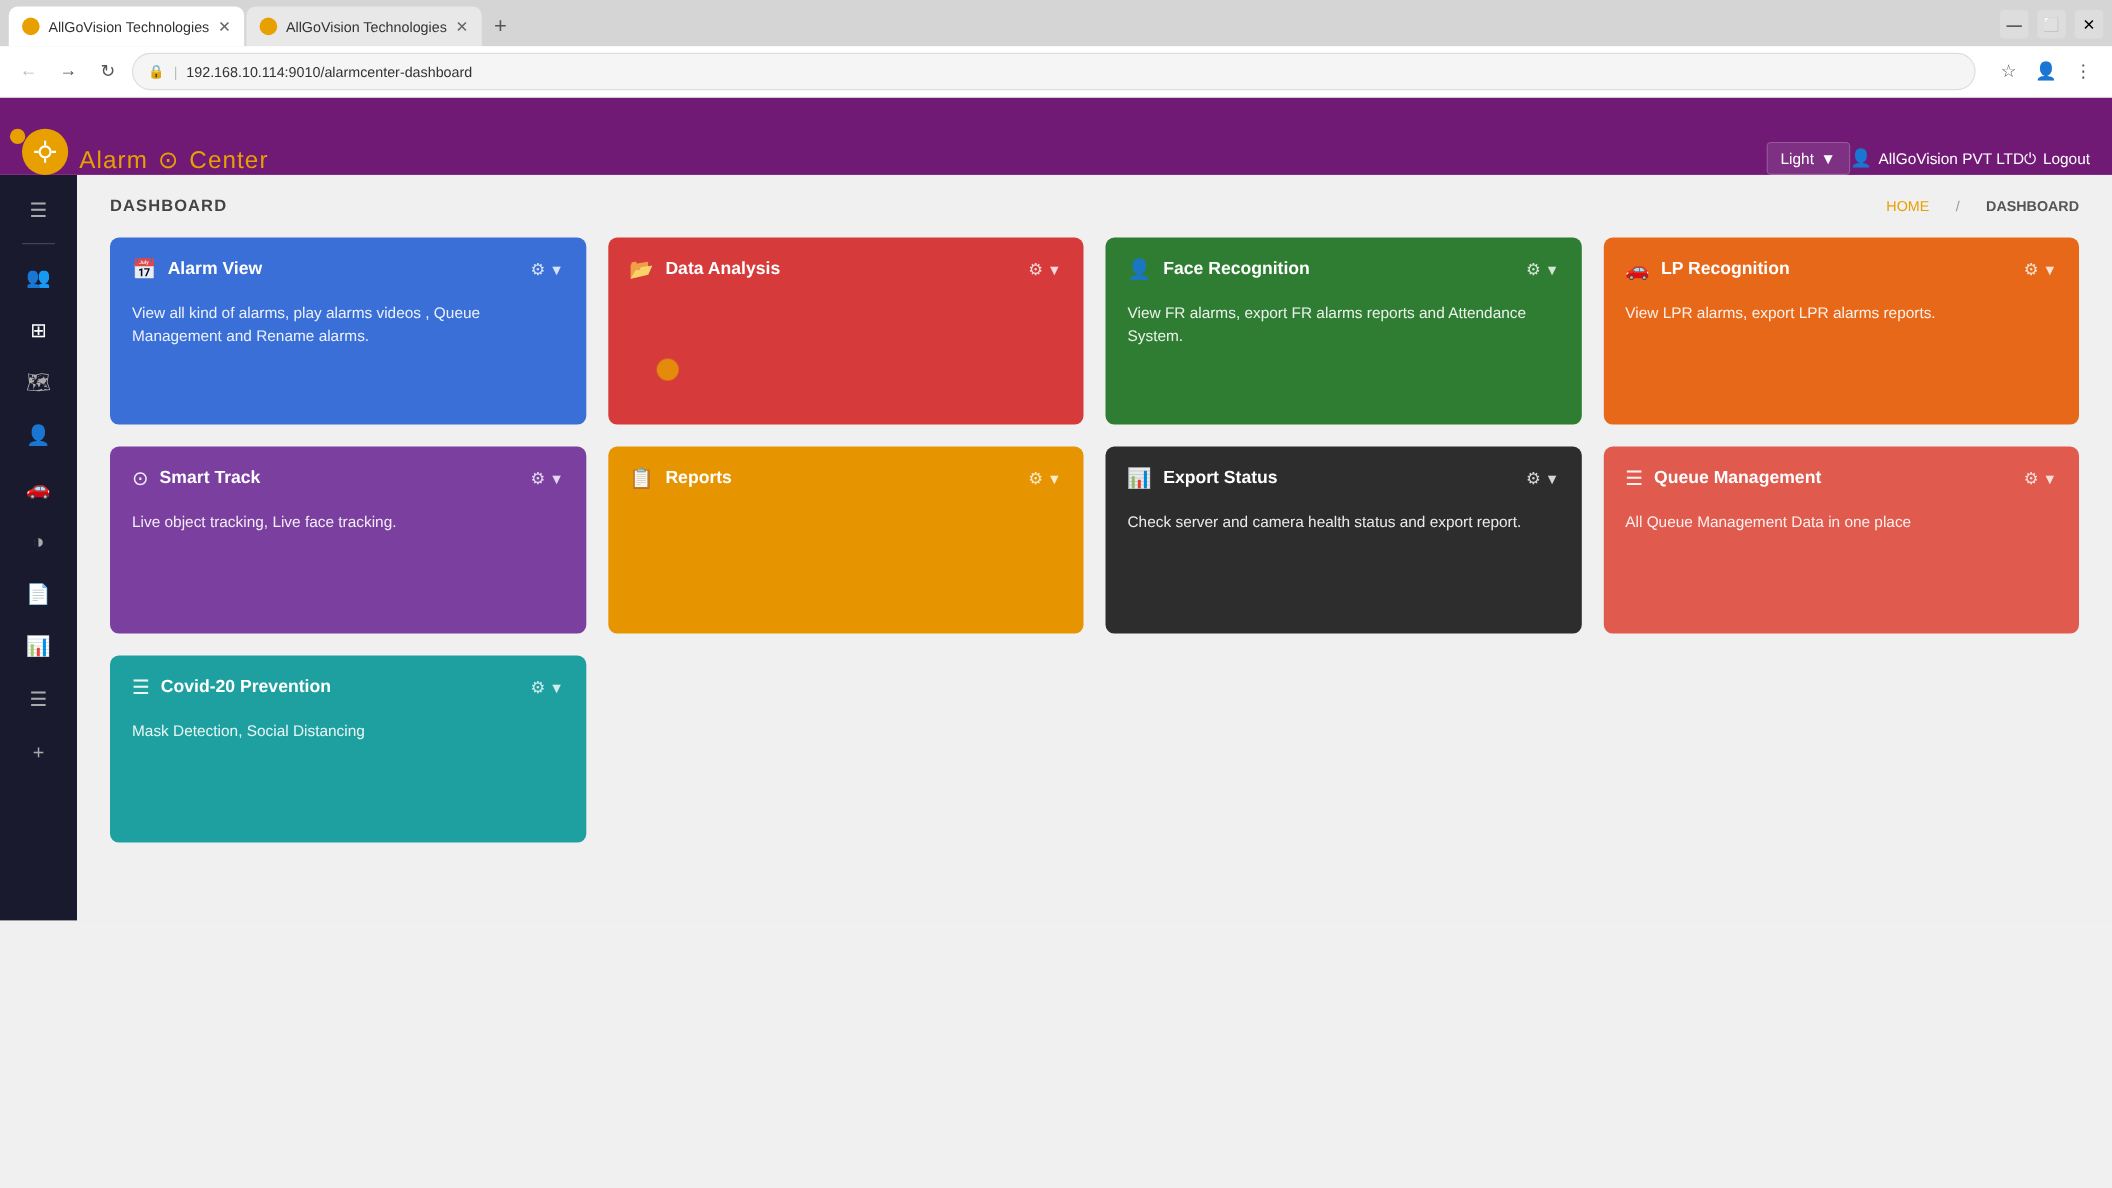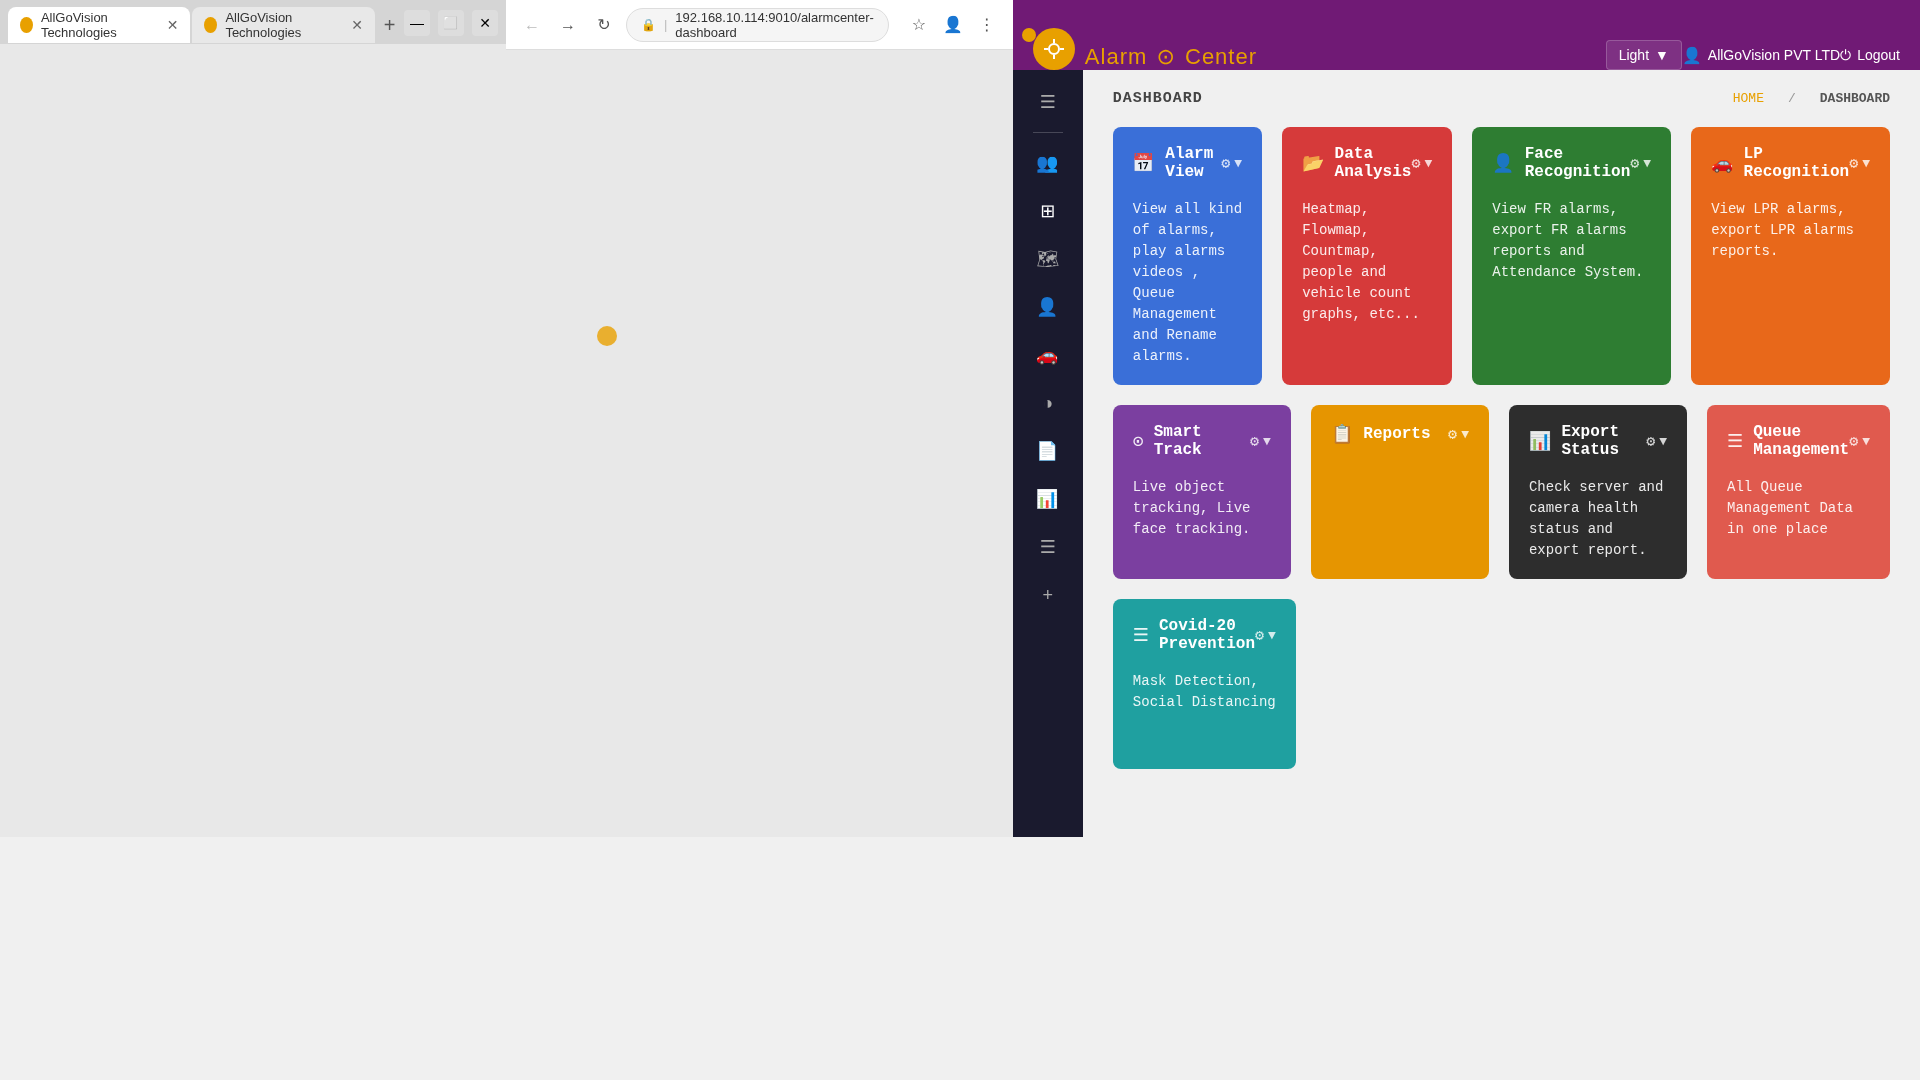--- a/index.html
+++ b/index.html
@@ -1,19 +1,19 @@
 <!DOCTYPE html>
 <html><head>
   <meta charset="utf-8">
   <style>
     * { box-sizing: border-box; margin: 0; padding: 0; }
     body { font-family: 'Segoe UI', Arial, sans-serif; background: #f0f0f0; overflow: hidden; }
 
     
-    .browser-chrome { background: #e8e8e8; width: 1920px; height: 837px; display: flex; flex-direction: row; }
+    .browser-chrome { background: #e8e8e8; width: 1920px; height: 837px; display: flex; flex-direction: column; }
     .browser-tab-bar { background: #d5d5d5; display: flex; align-items: center; padding: 6px 8px 0; height: 44px; gap: 2px; }
     .browser-tab { display: flex; align-items: center; background: #e8e8e8; padding: 6px 12px; border-radius: 8px 8px 0 0; font-size: 13px; color: #333; gap: 8px; height: 36px; min-width: 180px; }
     .browser-tab.active { background: #ffffff; }
     .browser-tab .tab-favicon { width: 16px; height: 16px; background: #e8a000; border-radius: 50%; display: inline-block; }
     .browser-tab .tab-close { margin-left: auto; cursor: pointer; color: #666; font-size: 14px; }
     .browser-tab-new { width: 30px; height: 30px; display: flex; align-items: center; justify-content: center; font-size: 20px; color: #555; cursor: pointer; border-radius: 50%; }
     .browser-nav-bar { background: #ffffff; display: flex; align-items: center; padding: 6px 12px; height: 50px; gap: 8px; border-bottom: 1px solid #ddd; }
     .nav-btn { width: 28px; height: 28px; border-radius: 50%; border: none; background: transparent; cursor: pointer; display: flex; align-items: center; justify-content: center; color: #555; font-size: 16px; }
     .nav-btn.disabled { color: #bbb; cursor: default; }
     .address-bar { flex: 1; display: flex; align-items: center; background: #f5f5f5; border: 1px solid #ddd; border-radius: 20px; padding: 4px 14px; gap: 8px; height: 34px; }
@@ -37,21 +37,21 @@
     .orange-dot { width: 14px; height: 14px; background: #e8a000; border-radius: 50%; position: absolute; left: 9px; top: 50%; transform: translateY(-50%); }
 
     
     .main-area { display: flex; flex: 1; overflow: hidden; }
     .sidebar { width: 70px; background: #1a1a2e; display: flex; flex-direction: column; align-items: center; padding: 10px 0; gap: 4px; }
     .sidebar-item { width: 44px; height: 44px; display: flex; align-items: center; justify-content: center; border-radius: 6px; cursor: pointer; color: #aaa; font-size: 18px; }
     .sidebar-item.active { color: white; }
     .sidebar-divider { width: 30px; height: 1px; background: rgba(255,255,255,0.2); margin: 4px 0; }
 
     
-    .content { flex: 1; padding: 20px 30px; overflow-y: auto; font-family: Liberation Mono, monospace; }
+    .content { flex: 1; padding: 20px 30px; overflow-y: auto; }
     .breadcrumb-bar { display: flex; align-items: center; justify-content: space-between; margin-bottom: 20px; }
     .page-title { font-size: 15px; font-weight: 600; color: #444; letter-spacing: 1px; }
     .breadcrumb { display: flex; align-items: center; gap: 24px; font-size: 13px; color: #666; }
     .breadcrumb .home-link { color: #e8a000; cursor: pointer; }
     .breadcrumb .separator { color: #999; }
     .breadcrumb .current { color: #555; font-weight: 600; }
 
     
     .cards-grid { display: grid; grid-template-columns: repeat(4, 1fr); gap: 20px; }
     .card { border-radius: 8px; padding: 18px 20px; cursor: pointer; position: relative; min-height: 170px; display: flex; flex-direction: column; }
@@ -221,21 +221,20 @@
             <div class="card-header">
               <div class="card-title-area">
                 <span class="card-icon">📂</span>
                 <span class="card-title">Data Analysis</span>
               </div>
               <div class="card-actions">
                 <span class="card-gear">⚙</span>
                 <span class="card-chevron">▼</span>
               </div>
             </div>
-            <span class="card-desc">Heatmap, Flowmap, Countmap, people and vehicle count graphs, etc...</span>
           </div>
 
           <div class="card card-green">
             <div class="card-header">
               <div class="card-title-area">
                 <span class="card-icon">👤</span>
                 <span class="card-title">Face Recognition</span>
               </div>
               <div class="card-actions">
                 <span class="card-gear">⚙</span>

